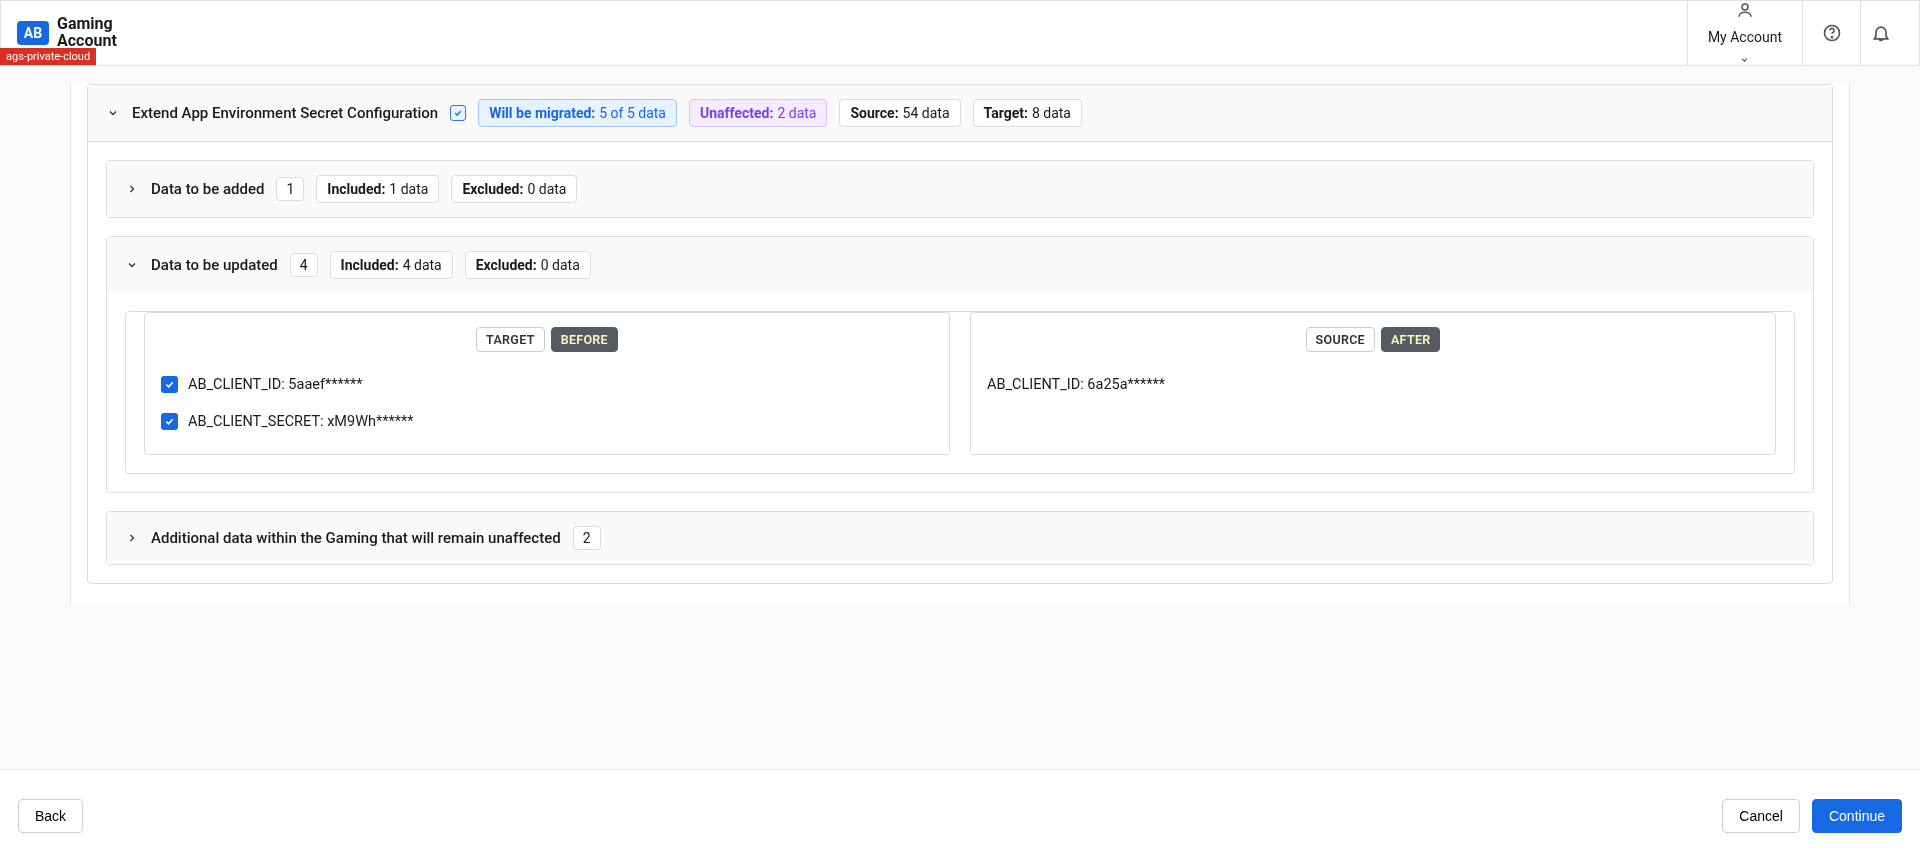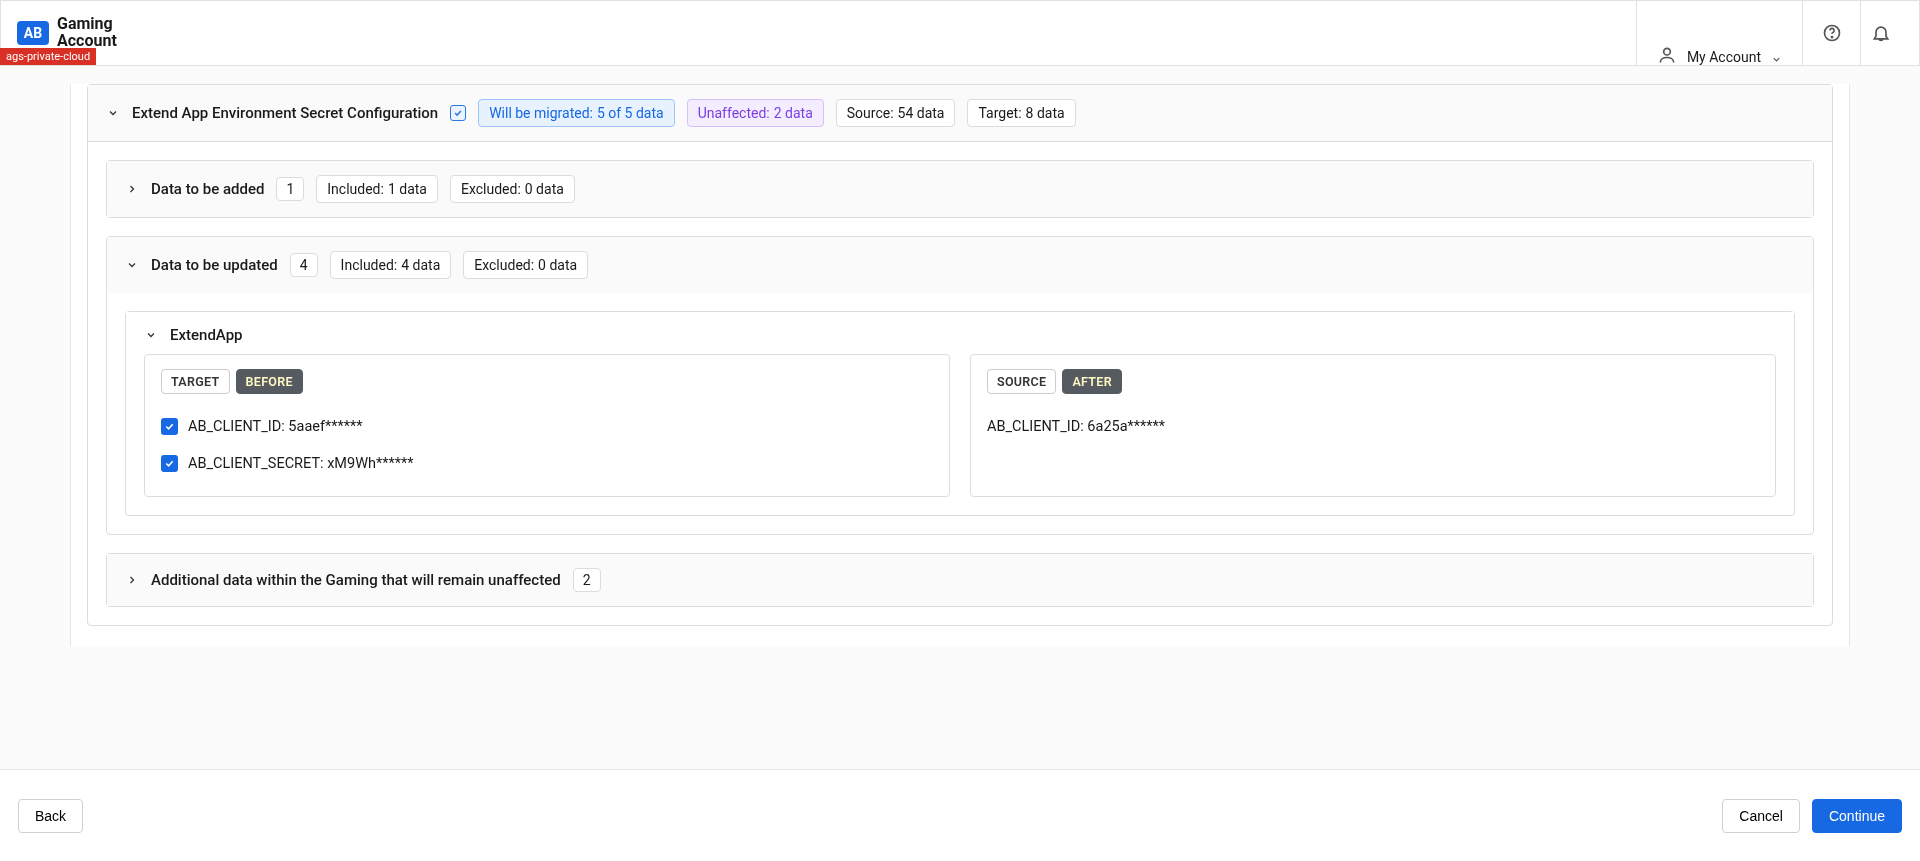--- a/index.html
+++ b/index.html
@@ -63,23 +63,24 @@
   .header-right {
     display: flex;
     align-items: center;
     height: 100%;
   }
   .account-box {
     border-left: 1px solid #e1e1e1;
     border-right: 1px solid #e1e1e1;
     height: 100%;
     display: flex;
-    align-items: flex-end;
+    align-items: center;
     gap: 10px;
     padding: 0 20px;
+    flex-direction: column;
   }
   .icon-btn {
     width: 58px;
     height: 100%;
     border-right: 1px solid #e1e1e1;
     display: flex;
     align-items: center;
     justify-content: center;
     color: #555;
   }
@@ -158,21 +159,21 @@
     background: #e8f2ff;
   }
   .pill-blue .k { color: #1668e3; }
   .pill-blue .v { color: #1668e3; }
   .pill-purple {
     border-color: #d4bfff;
     background: #f4edff;
   }
   .pill-purple .k { color: #7b3fe4; }
   .pill-purple .v { color: #7b3fe4; }
-  .pill .k { font-weight: 400; }
+  .pill .k { font-weight: 700; }
   .cnt-badge {
     border: 1px solid #dcdcdc;
     border-radius: 4px;
     padding: 3px 9px;
     font-size: 14px;
     background: #fff;
   }
   .cols {
     display: flex;
     gap: 20px;
@@ -180,21 +181,21 @@
   }
   .panel {
     flex: 1;
     border: 1px solid #dcdcdc;
     border-radius: 4px;
     padding: 14px 16px;
     background: #fff;
   }
   .panel-tags {
     display: flex;
-    justify-content: flex-start;
+    justify-content: center;
     gap: 6px;
     margin-bottom: 14px;
   }
   .tag {
     font-size: 12.5px;
     font-weight: 600;
     padding: 4px 9px;
     border-radius: 4px;
     border: 1px solid #ccc;
     letter-spacing: .3px;
@@ -354,28 +355,20 @@
             <span class="k">Included:</span>
             <span>4 data</span>
           </span>
           <span class="pill">
             <span class="k">Excluded:</span>
             <span>0 data</span>
           </span>
         </div>
 
         <div class="app-block">
-          <div class="app-header">
-            <span class="caret">
-              <svg width="12" height="12" viewBox="0 0 24 24" fill="none" stroke="#333" stroke-width="2.5">
-                  <polyline points="6 9 12 15 18 9"></polyline>
-                </svg>
-            </span>
-            <span class="sec-title">ExtendApp</span>
-          </div>
           <div class="cols">
             <div class="panel">
               <div class="panel-tags">
                 <span class="tag outline">TARGET</span>
                 <span class="tag dark">BEFORE</span>
               </div>
               <div class="kv-row">
                 <span class="chk">
                     <svg viewBox="0 0 24 24" fill="none" stroke-width="3.5">
                       <polyline points="5 12 10 17 19 7"></polyline>

